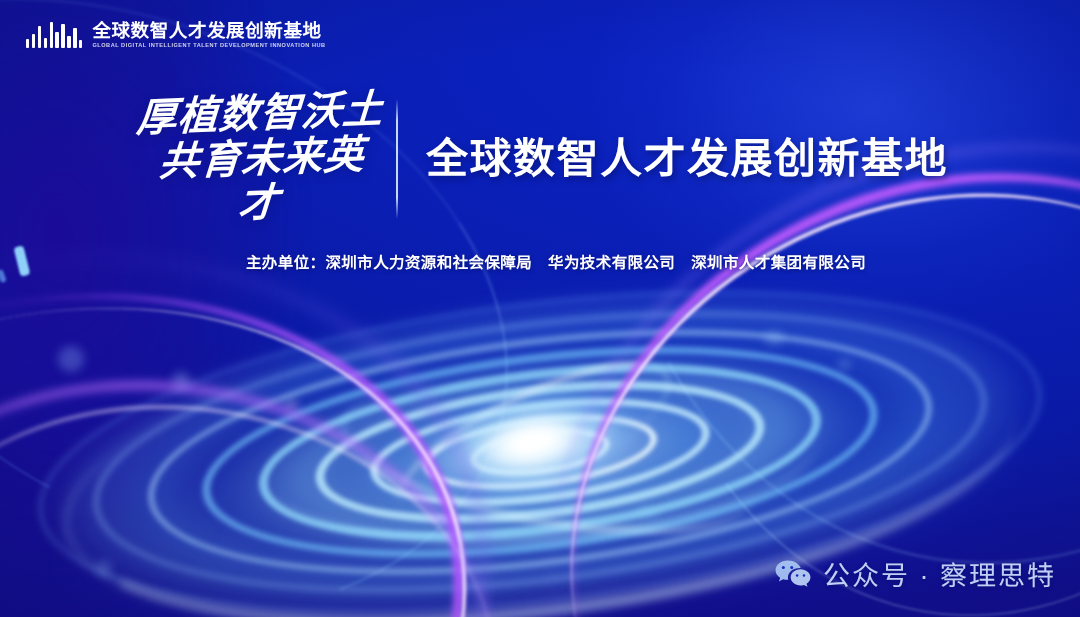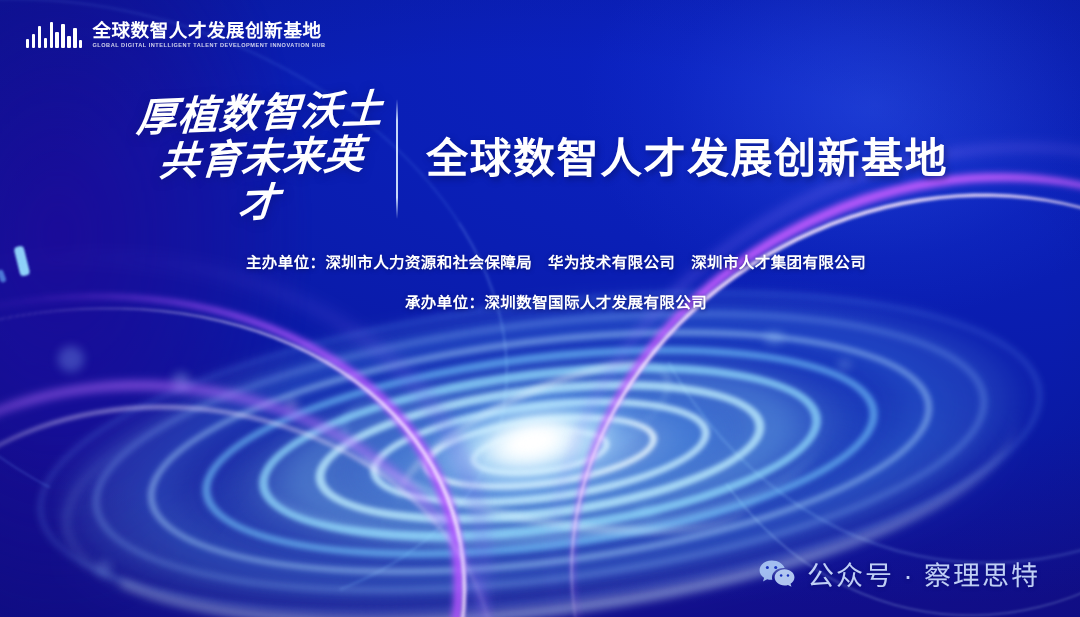--- a/index.html
+++ b/index.html
@@ -313,21 +313,21 @@
     display:flex;flex-direction:column;align-items:center;gap:18px;
     z-index:20;
   }
   .org-line{
     color:#ffffff;font-size:15.5px;font-weight:700;letter-spacing:.4px;
     white-space:nowrap;text-shadow:0 1px 4px rgba(8,16,96,.7);
   }
 
   
   .watermark{
-    position:absolute;right:40px;bottom:24px;
+    position:absolute;right:24px;bottom:24px;
     display:flex;align-items:center;gap:12px;
     z-index:25;opacity:.92;
   }
   .wm-icon{width:36px;height:28px;display:block;}
   .wm-text{
     color:#cfe0ff;font-size:27px;font-weight:400;letter-spacing:2px;
     white-space:nowrap;text-shadow:0 1px 4px rgba(5,10,80,.5);
   }
 </style>
 </head>
@@ -444,21 +444,20 @@
       <span class="l2">共育未来英才</span>
     </div>
     <div class="divider"></div>
     <div class="titles">
       <div class="title-1">全球数智人才发展创新基地</div>
     </div>
   </div>
 
   <div class="orgs">
     <div class="org-line">主办单位：深圳市人力资源和社会保障局　华为技术有限公司　深圳市人才集团有限公司</div>
-    <div class="org-line">承办单位：深圳数智国际人才发展有限公司</div>
   </div>
 
   <div class="watermark">
     <svg class="wm-icon" viewBox="0 0 40 31" aria-hidden="true">
       <path d="M14.2 0.4C6.6 0.4 0.6 5.3 0.6 11.3c0 3.4 2 6.4 5.1 8.4l-1.3 4 4.6-2.4c1.6 0.4 3 0.7 4.6 0.7 0.4 0 0.8 0 1.2-0.1-0.3-0.9-0.4-1.8-0.4-2.7 0-5.8 5.6-10.5 12.7-10.5 0.5 0 0.9 0 1.4 0.1C27.2 4.3 21.3 0.4 14.2 0.4z" fill="#a9c6f5"></path>
       <circle cx="9.3" cy="8.2" r="1.7" fill="#1530c0"></circle>
       <circle cx="18.6" cy="8.2" r="1.7" fill="#1530c0"></circle>
       <path d="M39.4 19.2c0-5-4.9-9.1-11-9.1S17.4 14.2 17.4 19.2c0 5 4.9 9.1 11 9.1 1.3 0 2.6-0.2 3.8-0.6l3.9 2.1-1.1-3.4C37.6 24.7 39.4 22.1 39.4 19.2z" fill="#bdd4f8"></path>
       <circle cx="24.6" cy="17.1" r="1.4" fill="#1530c0"></circle>
       <circle cx="32.2" cy="17.1" r="1.4" fill="#1530c0"></circle>

